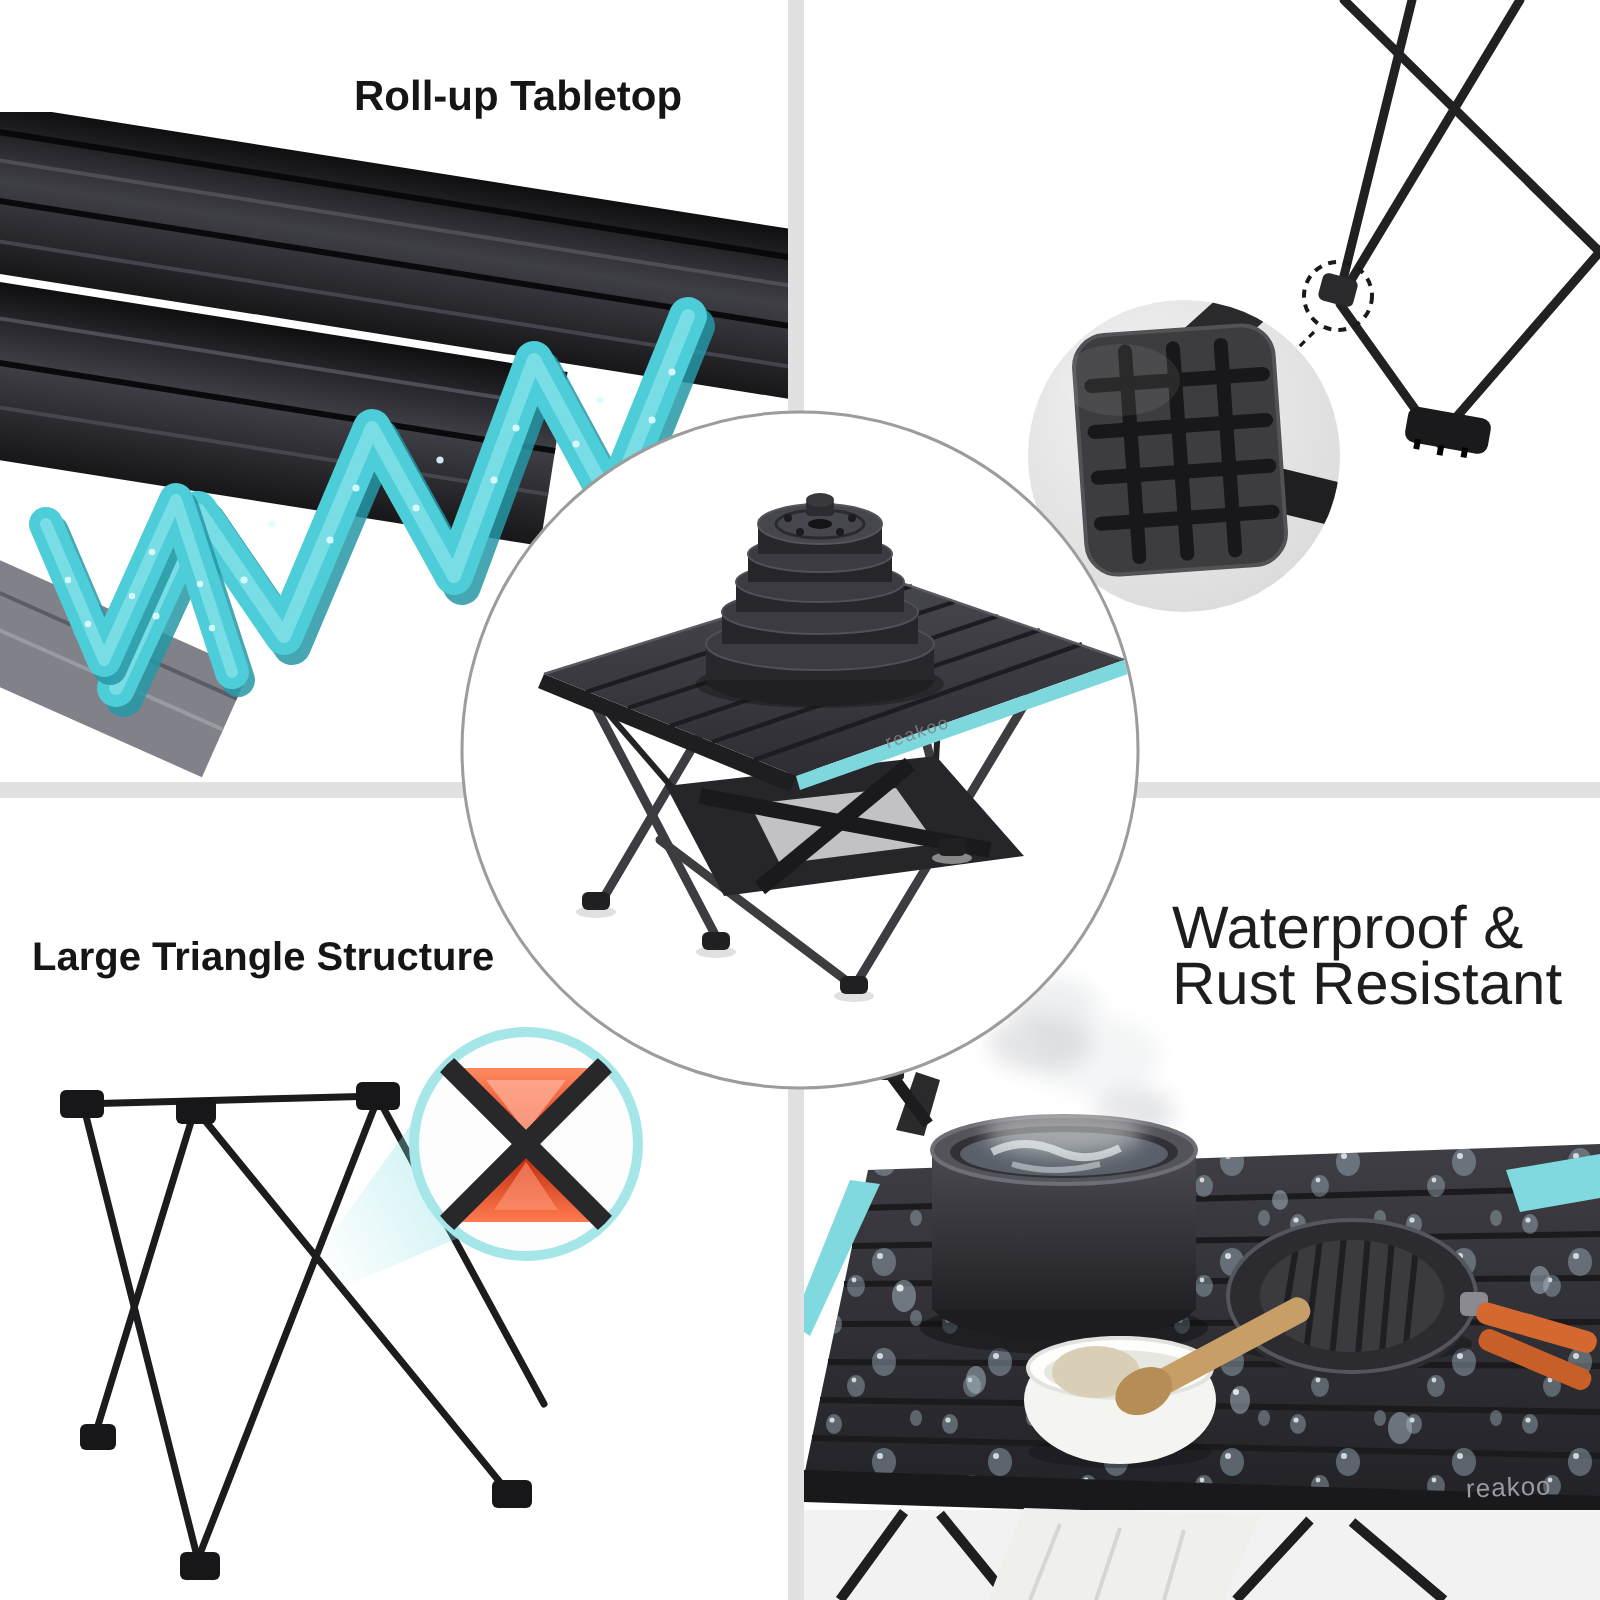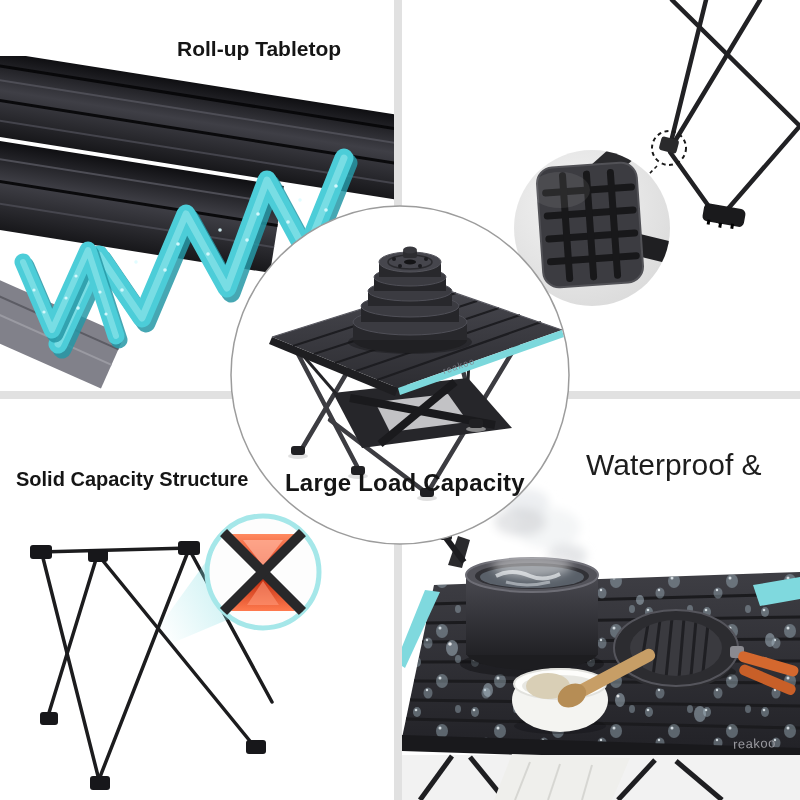--- a/index.html
+++ b/index.html
@@ -398,21 +398,21 @@
           <circle cx="426" cy="259" r="2" fill="#1c1c1f"></circle>
       <circle cx="400" cy="266" r="2" fill="#1c1c1f"></circle>
           <circle cx="420" cy="266" r="2" fill="#1c1c1f"></circle>
       <rect x="403" y="250" width="14" height="8" rx="2" fill="#2c2c30"></rect>
       <ellipse cx="410" cy="250" rx="7" ry="3.5" fill="#38383d"></ellipse>
     </g>
   </g>
 </svg>
 
 <div class="label label-bold lbl-tl">Roll-up Tabletop</div>
-<div class="label label-bold lbl-bl">Solid Capacity Structure</div>
-<div class="label label-bold lbl-center">Large Load Capacity</div>
+<div class="label label-bold lbl-bl">Large Triangle Structure</div>
 <div class="label lbl-br">
   <div>Waterproof &amp;</div>
+  <div>Rust Resistant</div>
 </div>
 <span class="brand-center">reakoo</span>
 <span class="brand-br">reakoo</span>
 
 </div>
 
 </body></html>

